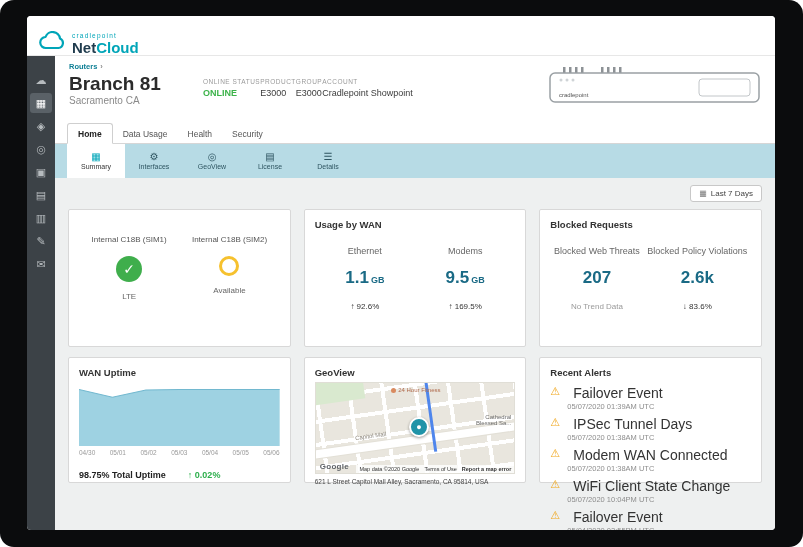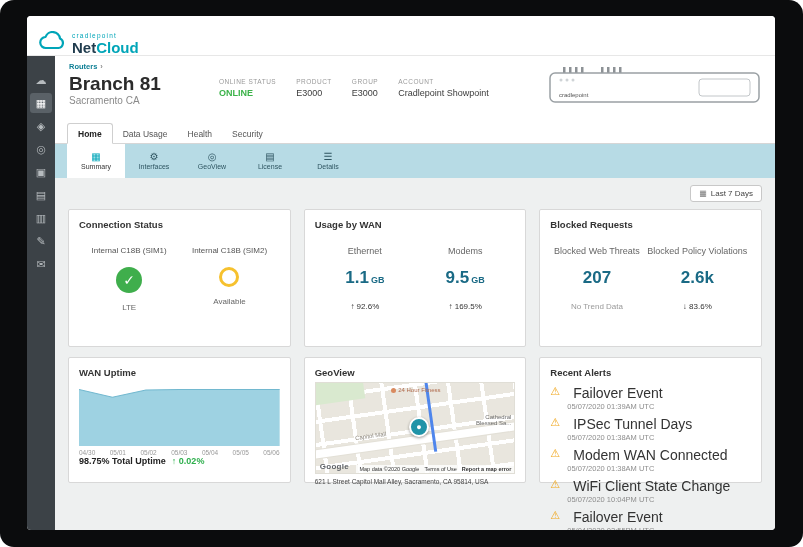--- a/index.html
+++ b/index.html
@@ -49,21 +49,21 @@
     color: #b6bbbe; font-size: 11px; cursor: pointer;
   }
   .side-item.active { background: #5a6167; color: #ffffff; }
   .content { flex: 1; display: flex; flex-direction: column; background: #eef0f0; min-width: 0; }
   
   .router-header { background: #fff; position: relative; height: 66px; flex: 0 0 66px; padding: 6px 12px 0 14px; }
   .breadcrumb { font-size: 7.5px; font-weight: bold; color: #0e7f95; display: flex; gap: 3px; align-items: center; }
   .breadcrumb .chev { color: #8a8a8a; }
   .page-title { font-size: 19px; font-weight: bold; color: #2b2b2b; margin-top: 2px; }
   .page-sub { font-size: 10px; color: #8a8a8a; margin-top: 0; }
-  .fields { position: absolute; left: 164px; top: 22px; display: flex; gap: 20px; }
+  .fields { position: absolute; left: 148px; top: 22px; display: flex; }
   .field-label { font-size: 6.5px; letter-spacing: .5px; color: #9a9a9a; margin-bottom: 3px; }
   .field-value { font-size: 9px; color: #3c3c3c; }
   .field-value.online { color: #3cb34a; font-weight: bold; }
   .device-art { position: absolute; right: 14px; top: 10px; }
   
   .tabs { background: #fff; display: flex; align-items: flex-end; padding-left: 12px; height: 22px; flex: 0 0 22px; border-bottom: 1px solid #d6d6d6; }
   .tab { font-size: 8.5px; color: #555; padding: 5px 10px 4px; cursor: pointer; }
   .tab.active {
     border: 1px solid #cfcfcf; border-bottom: 1px solid #fff;
     margin-bottom: -1px; border-radius: 3px 3px 0 0;
@@ -111,21 +111,21 @@
   
   .metric-name { font-size: 9px; color: #666; margin-bottom: 12px; }
   .metric-value { font-size: 17px; font-weight: bold; color: #1a6a85; }
   .metric-unit { font-size: 9px; font-weight: bold; color: #1a6a85; margin-left: 2px; }
   .metric-trend { font-size: 8px; color: #333; margin-top: 14px; }
   .metric-trend.muted { color: #999; }
   
   .chart-wrap { margin-top: 8px; }
   .chart-wrap svg { width: 100%; height: 60px; display: block; }
   .x-labels { display: flex; justify-content: space-between; font-size: 6.5px; color: #999; margin-top: 3px; }
-  .uptime-footer { margin-top: 0; font-size: 9px; font-weight: bold; color: #222; display: flex; gap: 6px; }
+  .uptime-footer { margin-top: 14px; font-size: 9px; font-weight: bold; color: #222; display: flex; gap: 22px; }
   .uptime-footer .trend-up { color: #2eaf4d; text-align: center; }
   
   .map {
     position: relative; margin-top: 4px; height: 92px;
     background: #e9e6de; overflow: hidden; border: 1px solid #e0ded6;
   }
   .map-grid {
     position: absolute; inset: -25px;
     background:
       repeating-linear-gradient(0deg, transparent 0 19px, #ffffff 19px 23px),
@@ -285,21 +285,20 @@
           <div class="filter-row">
             <button class="btn-filter">
               <span class="cal">▦</span>
               <span>Last 7 Days</span>
             </button>
           </div>
 
           <div class="cards-row row1">
 
             <div class="card">
-              <div class="card-title">Connection Status</div>
               <div class="conn-cols">
                 <div>
                   <div class="conn-name">Internal C18B (SIM1)</div>
                   <div class="check-circle">✓</div>
                   <div class="conn-status">LTE</div>
                 </div>
                 <div>
                   <div class="conn-name">Internal C18B (SIM2)</div>
                   <div class="ring-circle"></div>
                   <div class="conn-status">Available</div>

